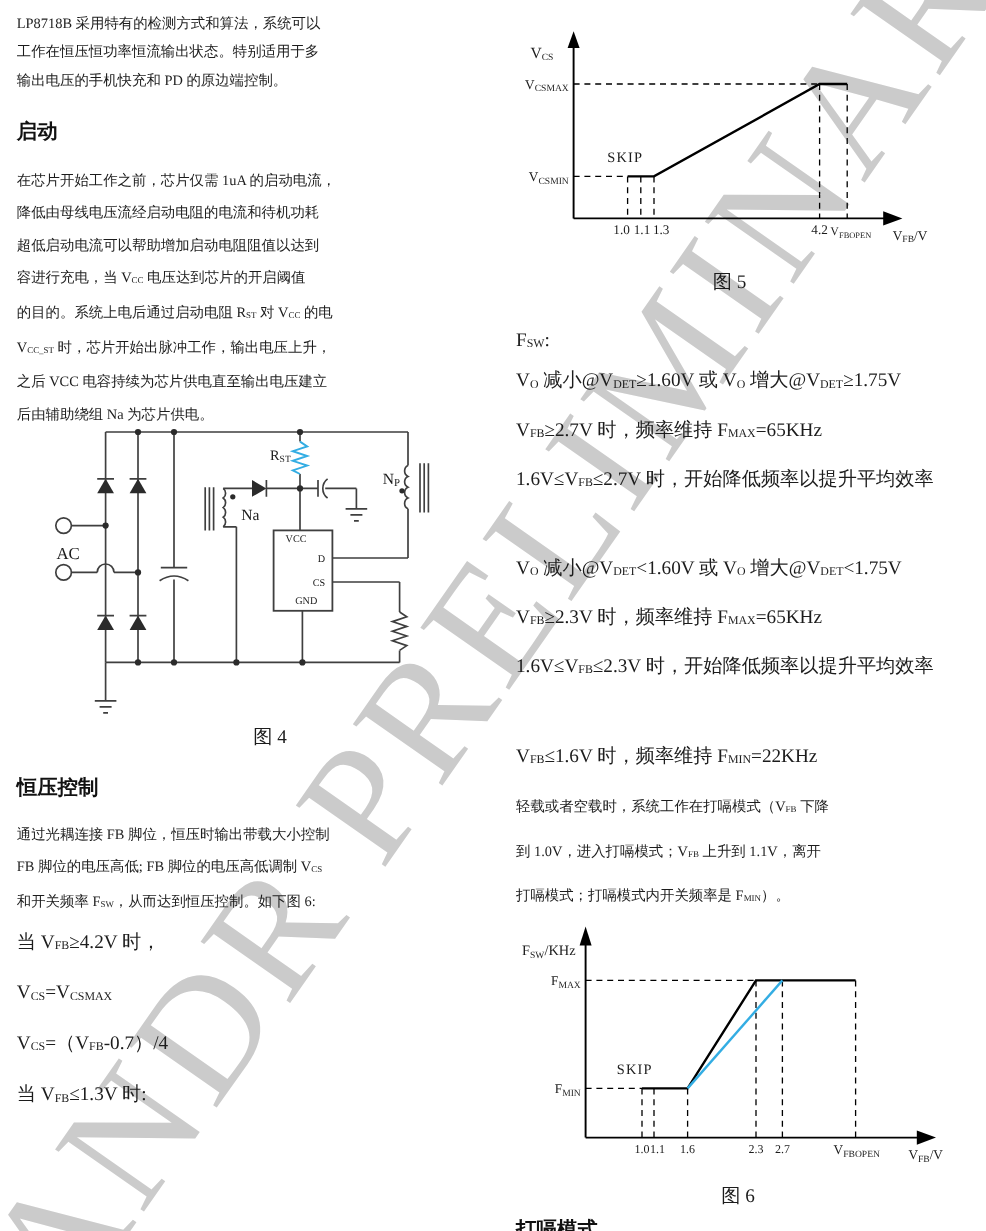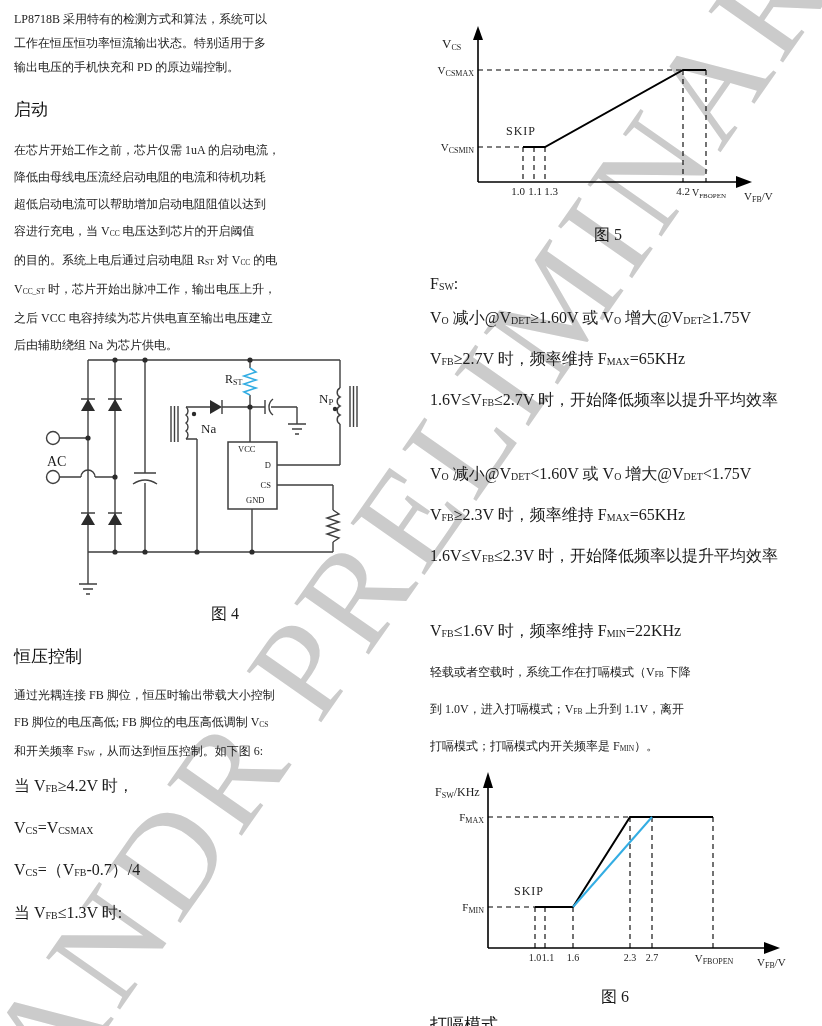--- a/index.html
+++ b/index.html
@@ -8,21 +8,21 @@
   .wm{position:absolute;left:50%;top:50%;transform:translate(-50%,-50%) rotate(-55deg);
       font-size:138px;letter-spacing:6px;white-space:nowrap;color:#cbcbcb;z-index:0;
       font-family:"Liberation Serif",serif;pointer-events:none}
   .blk{position:absolute;z-index:1}
   .par{font-size:12px;text-align:justify}
   .lh24 .ln{line-height:24px}
   .lh27 .ln{line-height:27px}
   .lh34 .ln{line-height:34px}
   .fl .ln{line-height:25px;margin-bottom:14px;font-size:16px}
   .b38 .ln{line-height:25px;margin-bottom:13px;font-size:16px}
-  .hd{font-family:"Liberation Sans","DejaVu Sans",sans-serif;font-weight:400;font-size:17px;color:#111}
+  .hd{font-family:"Liberation Sans","DejaVu Sans",sans-serif;font-weight:700;font-size:17px;color:#111}
   .sb{font-size:0.62em;vertical-align:-0.12em}
   svg{display:block}
   svg text{font-family:"Liberation Serif","DejaVu Serif",serif;fill:#1c1c1c}
   .wire{stroke:#3f3f3f;stroke-width:1.4;fill:none}
   .axis{stroke:#000;stroke-width:1.6;fill:none}
   .dash{stroke:#000;stroke-width:1.1;fill:none;stroke-dasharray:5 4}
   .data{stroke:#000;stroke-width:2;fill:none}
 </style>
 </head>
 <body>

